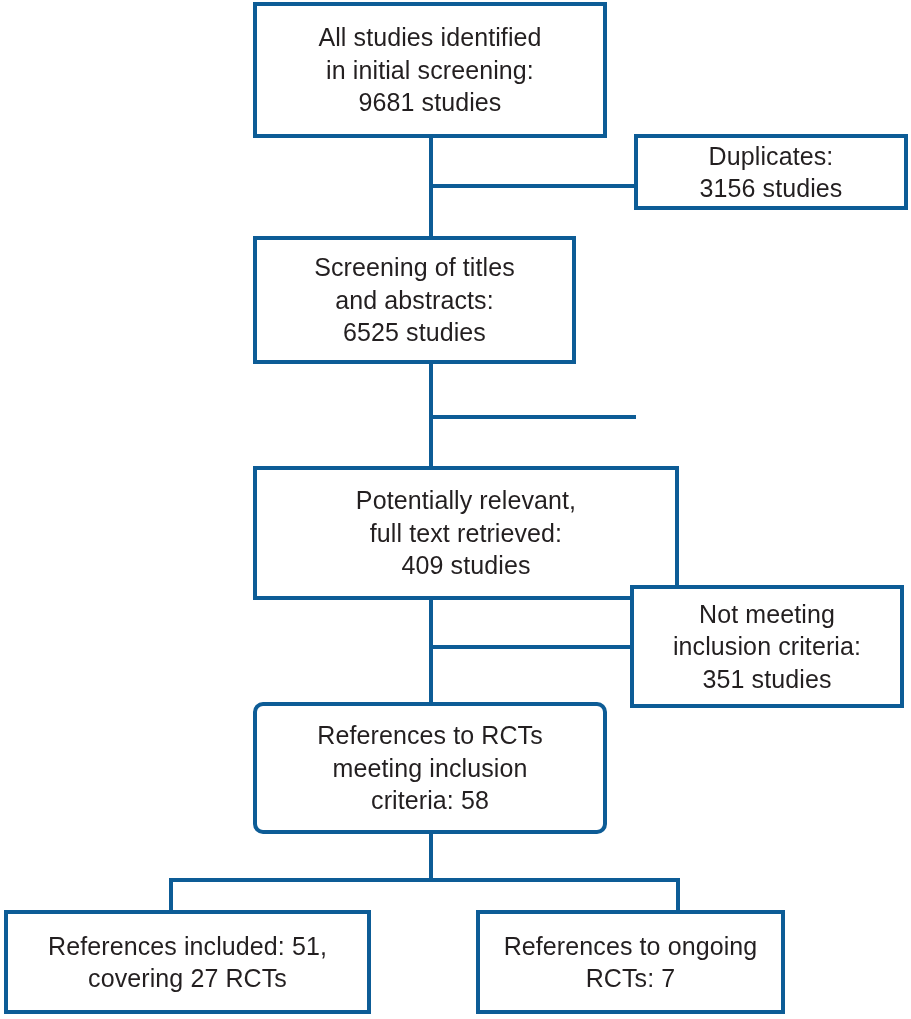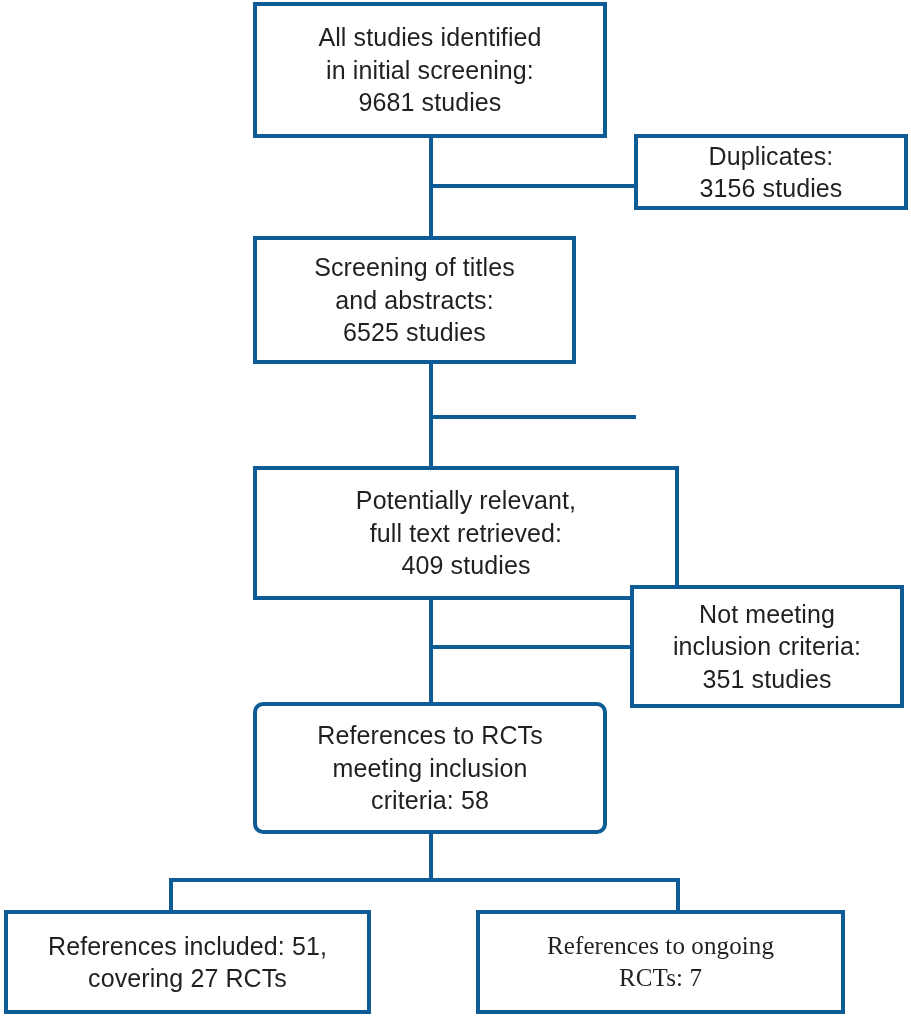--- a/index.html
+++ b/index.html
@@ -100,18 +100,18 @@
     <span class="lines">Not meeting
 inclusion criteria:
 351 studies</span>
   </div>
 
   <div class="node" style="left:4px; top:910px; width:367px; height:104px;">
     <span class="lines">References included: 51,
 covering 27 RCTs</span>
   </div>
 
-  <div class="node" style="left:476px; top:910px; width:369px; height:104px;font-family:Liberation Serif, serif;">
+  <div class="node" style="left:476px; top:910px; width:309px; height:104px;">
     <span class="lines">References to ongoing
 RCTs: 7</span>
   </div>
 
 </div>
 
 </body></html>

